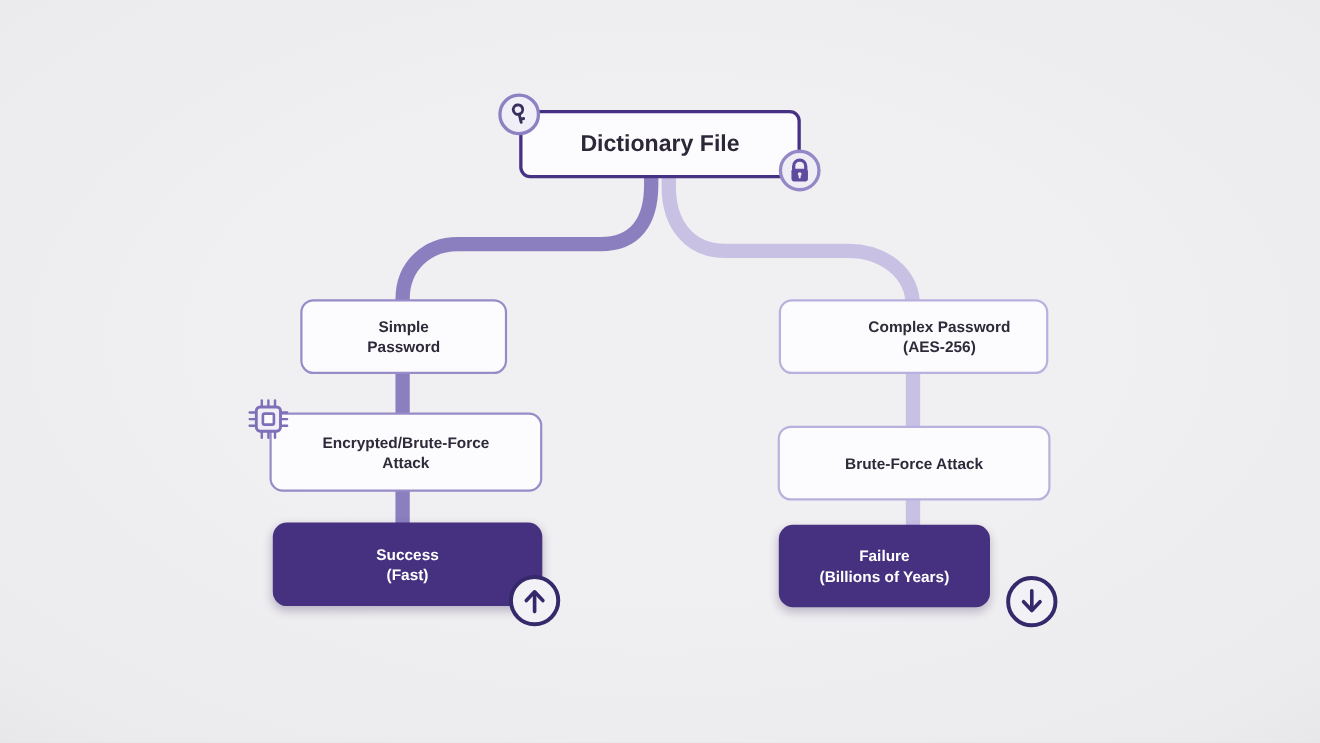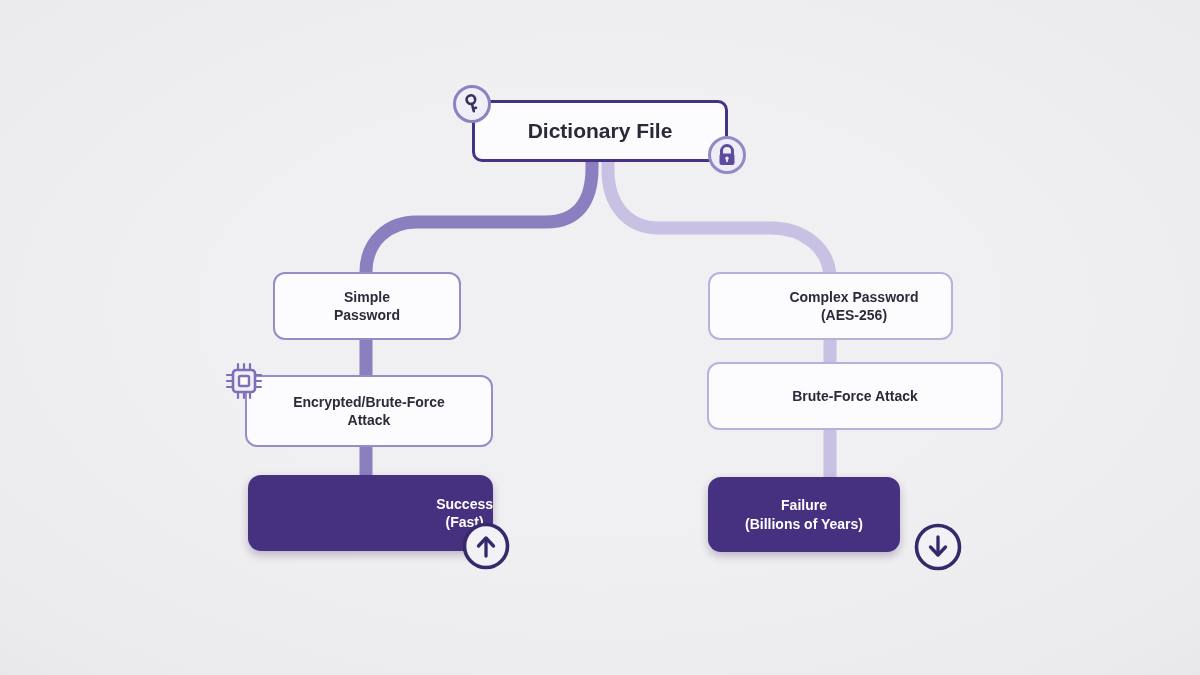--- a/index.html
+++ b/index.html
@@ -88,41 +88,41 @@
           <line x1="5" y1="28" x2="11" y2="28"></line>
         <line x1="33" y1="16" x2="39" y2="16"></line>
           <line x1="33" y1="22" x2="39" y2="22"></line>
           <line x1="33" y1="28" x2="39" y2="28"></line>
       </g>
       <rect x="11" y="11" width="22" height="22" rx="3.5" fill="#f2f0f7" stroke="#7e6fb8" stroke-width="2.6"></rect>
       <rect x="17" y="17" width="10" height="10" rx="1.5" fill="#fcfbfd" stroke="#7e6fb8" stroke-width="2.4"></rect>
     </svg>
   </div>
 
-  <div class="node filled" style="left:248px;top:475px;width:245px;height:76px;justify-content:flex-end;">
+  <div class="node filled" style="left:248px;top:475px;width:245px;height:76px;">
     <span>Success
 (Fast)</span>
   </div>
 
   <div class="badge" style="left:461px;top:521px;">
     <svg width="50" height="50" viewBox="0 0 50 50">
       <circle cx="25" cy="25" r="21.5" fill="#f2f1f5" stroke="#35286b" stroke-width="3.6"></circle>
       <g stroke="#35286b" stroke-width="3.3" fill="none" stroke-linecap="round" stroke-linejoin="round">
         <line x1="25" y1="35" x2="25" y2="17.5"></line>
         <path d="M17.5 25 L25 17 L32.5 25"></path>
       </g>
     </svg>
   </div>
 
   <div class="node light-border" style="left:708px;top:272px;width:245px;height:68px;padding-left:47px;">
     <span>Complex Password
 (AES-256)</span>
   </div>
 
-  <div class="node light-border" style="left:707px;top:362px;width:296px;height:68px;">
+  <div class="node light-border" style="left:707px;top:387px;width:248px;height:68px;">
     <span>Brute-Force Attack</span>
   </div>
 
   <div class="node filled" style="left:708px;top:477px;width:192px;height:75px;">
     <span>Failure
 (Billions of Years)</span>
   </div>
 
   <div class="badge" style="left:913px;top:522px;">
     <svg width="50" height="50" viewBox="0 0 50 50">

